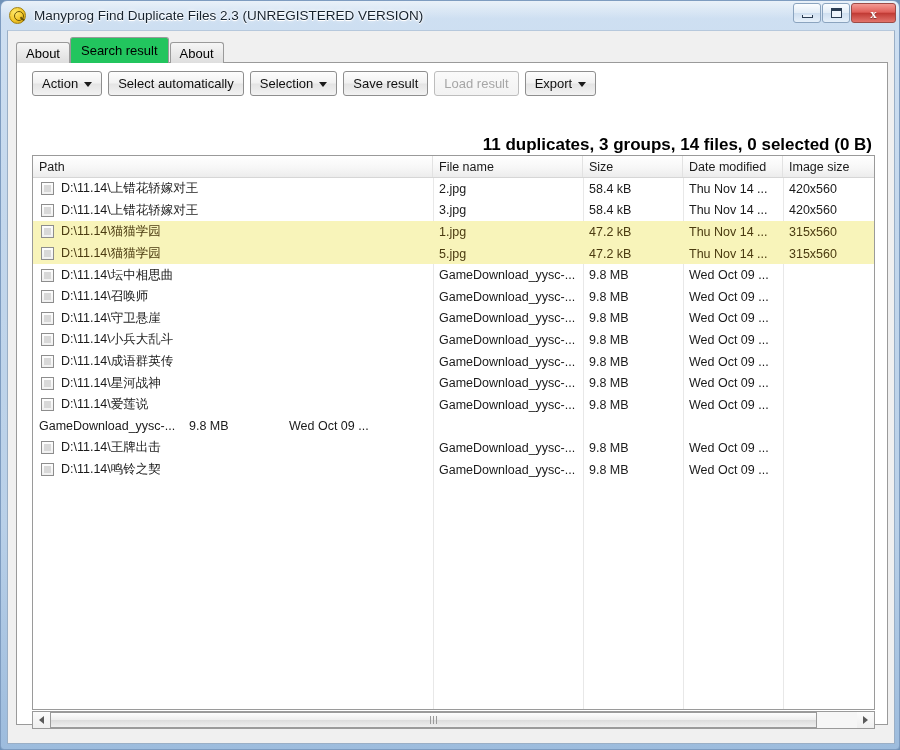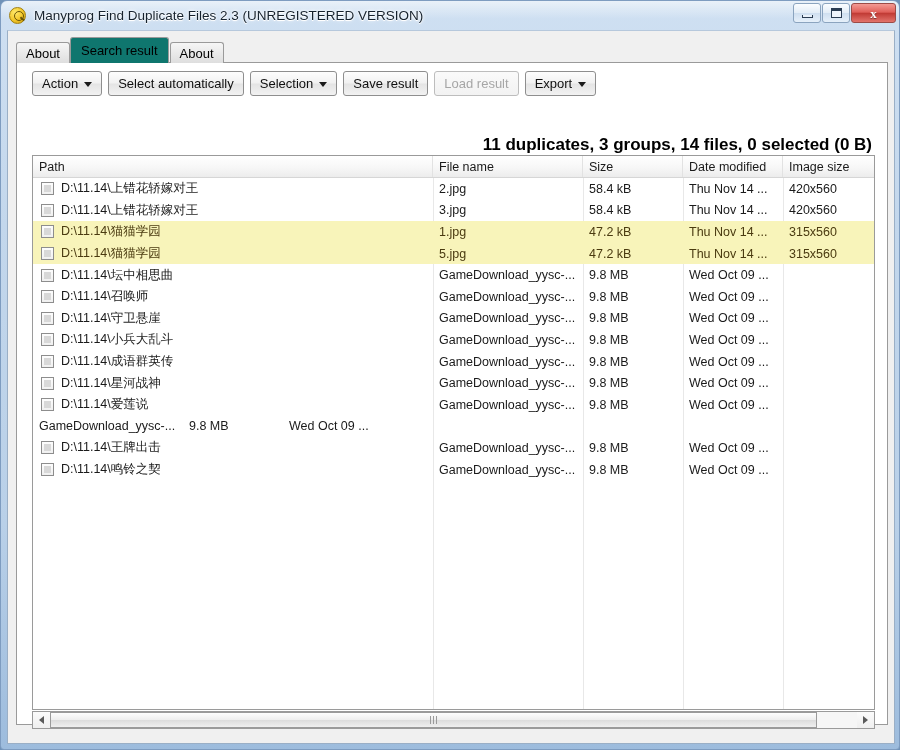--- a/index.html
+++ b/index.html
@@ -107,21 +107,21 @@
     font-size: 13px; color: #000;
     background: linear-gradient(180deg,#f6f6f6 0%, #eaeaea 50%, #dedede 100%);
     border: 1px solid #9a9a9a;
     border-bottom: none;
     border-radius: 3px 3px 0 0;
     margin-right: 1px;
     white-space: nowrap;
   }
   .tab.active {
     height: 26px;
-    background: #0f766e;
+    background: #22c55e;
     border-color: #9a9a9a;
     margin-right: 1px;
     margin-left: -1px;
     padding: 0 10px;
     z-index: 3;
   }
 
   #tabpanel {
     position: absolute;
     left: 8px; top: 31px;

